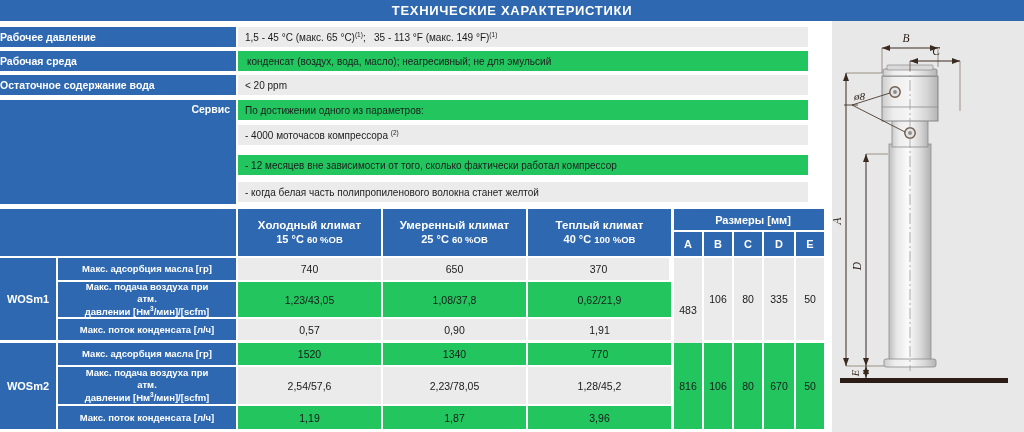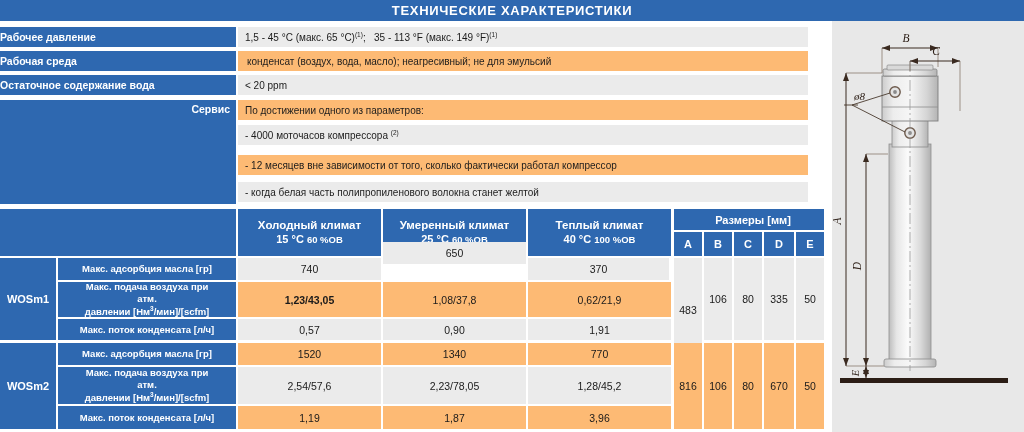--- a/index.html
+++ b/index.html
@@ -7,21 +7,21 @@
     width: 1024px; height: 432px;
     font-family: "Liberation Sans", sans-serif;
     background: #ffffff;
     overflow: hidden;
   }
   #root { position: relative; width: 1024px; height: 432px; }
 
   
   .blue      { background: #2e68b0; color: #ffffff; }
   .cell-lt   { background: #ebebeb; color: #1a1a1a; }
-  .cell-dk   { background: #fdba74; color: #1a1a1a; }
+  .cell-dk   { background: #22c55e; color: #1a1a1a; }
 
   .abs { position: absolute; }
 
   .vc { display: flex; align-items: center; }
   .cc { display: flex; align-items: center; justify-content: center; }
   .rc { display: flex; align-items: center; justify-content: flex-start; }
 
   
   #title-bar {
     left: 0; top: 0; width: 1024px; height: 21px;
@@ -183,32 +183,32 @@
   <div class="abs model-cell cc" style="top:258px;height:82px;">
     <span>WOSm1</span>
   </div>
 
   <div class="abs param-cell cc" style="top:258px;height:22px;">
     <span>Макс. адсорбция масла [гр]</span>
   </div>
   <div class="abs cell-lt data-cell cc" style="left:238px;top:258px;width:143px;height:22px;">
       <span>740</span>
     </div>
-  <div class="abs cell-lt data-cell cc" style="left:383px;top:242px;width:143px;height:22px;justify-content:center;">
+  <div class="abs cell-lt data-cell cc" style="left:383px;top:258px;width:143px;height:22px;justify-content:center;">
       <span>650</span>
     </div>
   <div class="abs cell-lt data-cell cc" style="left:528px;top:258px;width:141px;height:22px;">
       <span>370</span>
     </div>
 
   <div class="abs param-cell" style="top:282px;height:35px;display:flex;flex-direction:column;align-items:center;justify-content:center;">
     <span>Макс. подача воздуха при атм.</span>
     <span>давлении [Нм<sup>3</sup>/мин]/[scfm]</span>
   </div>
-  <div class="abs cell-dk data-cell cc" style="left:238px;top:282px;width:143px;height:35px;font-weight:bold;">
+  <div class="abs cell-dk data-cell cc" style="left:238px;top:282px;width:143px;height:35px;">
       <span>1,23/43,05</span>
     </div>
   <div class="abs cell-dk data-cell cc" style="left:383px;top:282px;width:143px;height:35px;">
       <span>1,08/37,8</span>
     </div>
   <div class="abs cell-dk data-cell cc" style="left:528px;top:282px;width:143px;height:35px;">
       <span>0,62/21,9</span>
     </div>
 
   <div class="abs param-cell cc" style="top:319px;height:21px;">

